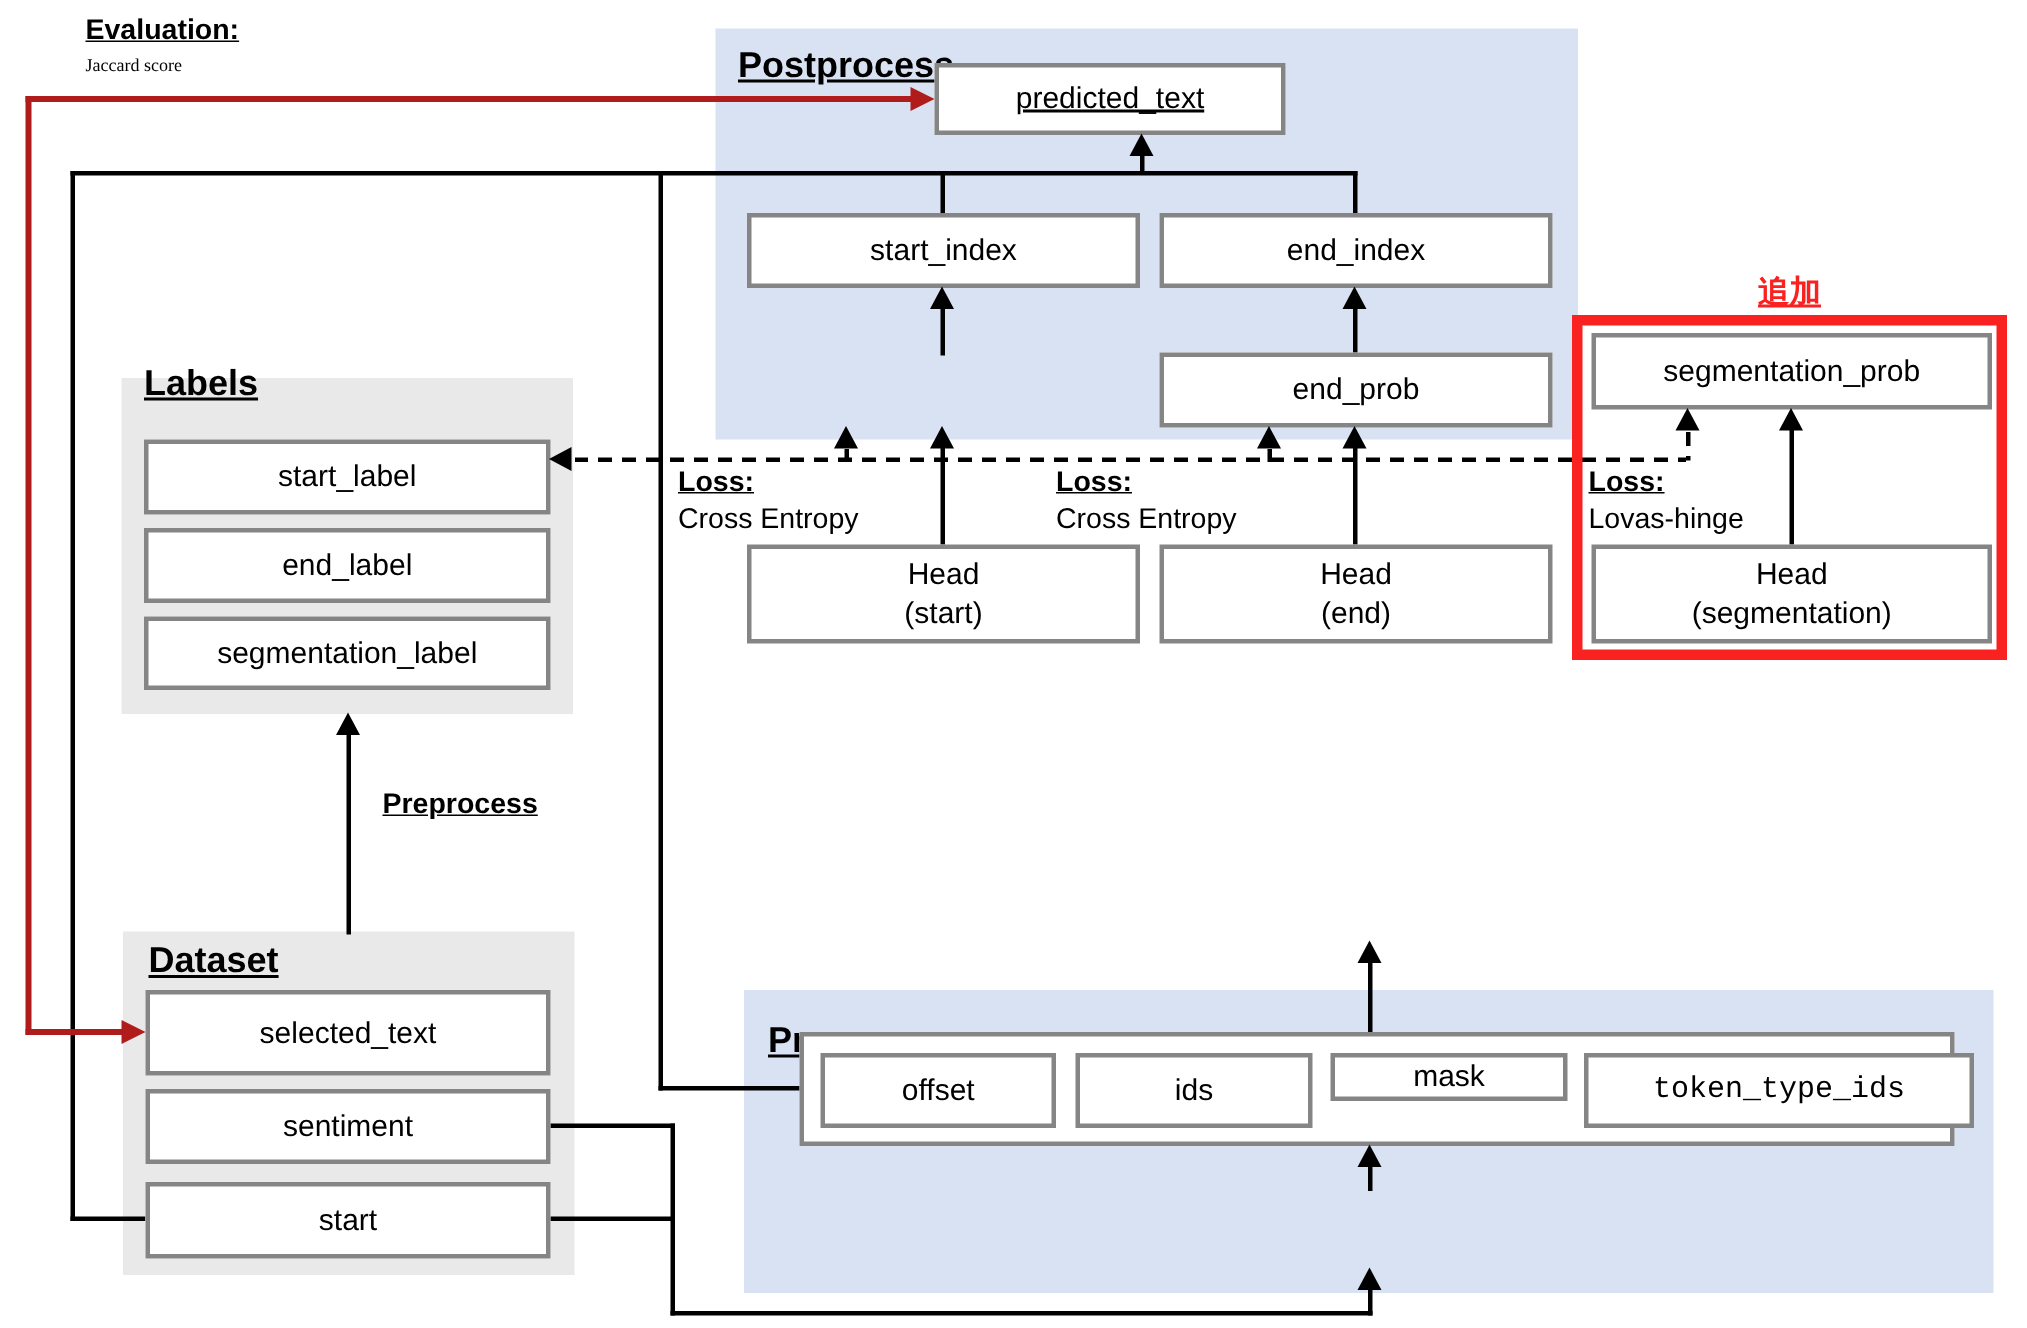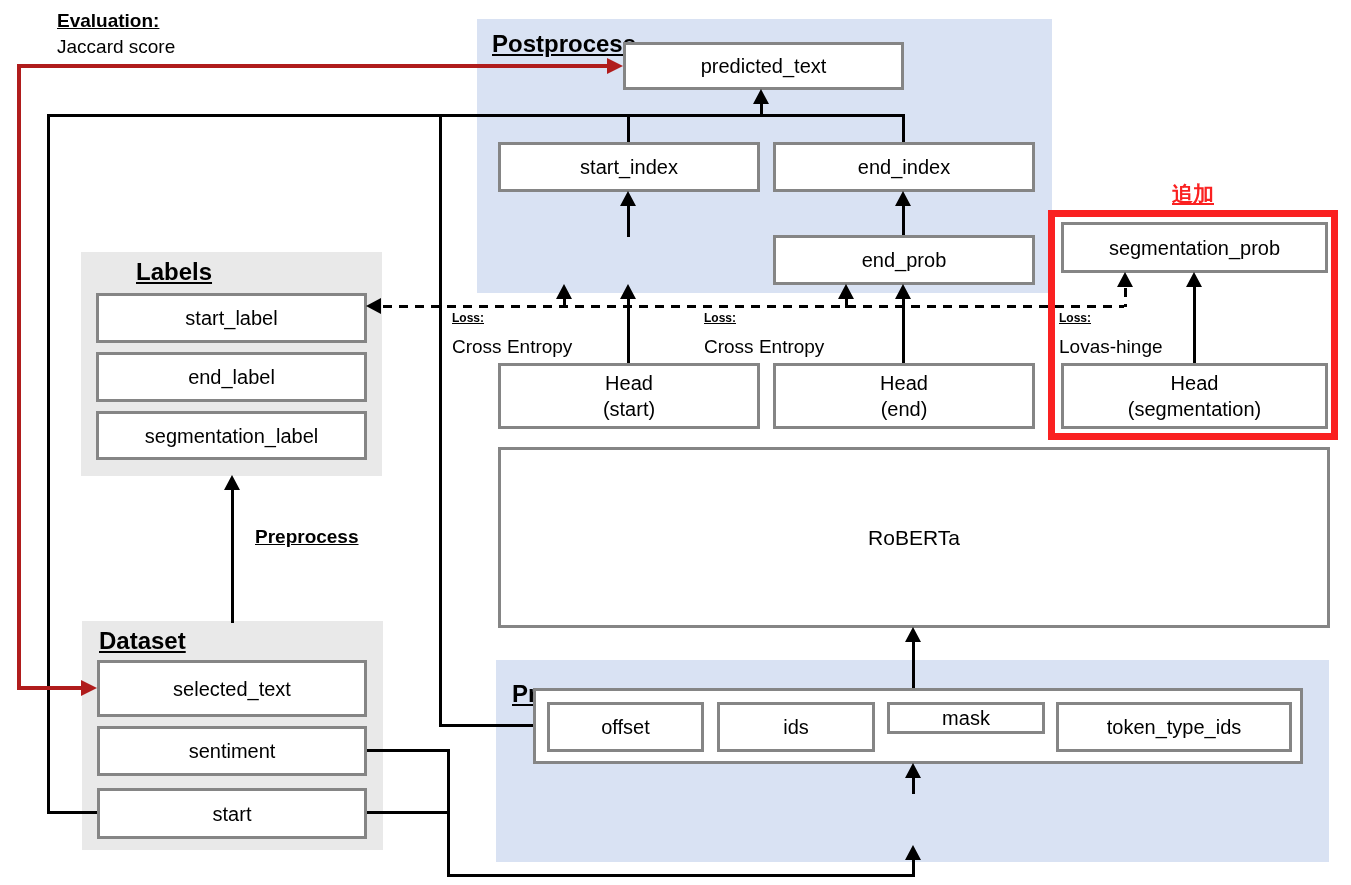--- a/index.html
+++ b/index.html
@@ -17,22 +17,22 @@
   .region{position:absolute;z-index:0;}
   .blue{background:var(--region-blue);}
   .gray{background:var(--region-gray);}
   .box{
     position:absolute;z-index:2;background:#fff;border:3px solid var(--box-border);
     box-sizing:border-box;display:flex;flex-direction:column;align-items:center;justify-content:center;
     font-size:20px;text-align:center;line-height:26px;
   }
   .big{font-size:21px;}
   .section-label{position:absolute;z-index:2;font-size:24px;font-weight:700;text-decoration:underline;white-space:nowrap;}
-  .plain-label{position:absolute;z-index:2;font-size:19px;white-space:nowrap;}
-  .loss-title{position:absolute;z-index:2;font-size:12px;font-weight:700;text-decoration:underline;white-space:nowrap;}
+  .plain-label{position:absolute;z-index:2;font-size:12px;white-space:nowrap;font-family:Liberation Serif, serif;}
+  .loss-title{position:absolute;z-index:2;font-size:19px;font-weight:700;text-decoration:underline;white-space:nowrap;}
   .loss-value{position:absolute;z-index:2;font-size:19px;white-space:nowrap;}
   .hline,.vline{position:absolute;background:#000;z-index:1;}
   .hline{height:3px;}
   .vline{width:3px;}
   .dash-h{position:absolute;z-index:1;height:3px;background:repeating-linear-gradient(90deg,#000 0 9px,transparent 9px 16px);}
   .dash-v{position:absolute;z-index:1;width:3px;background:repeating-linear-gradient(180deg,#000 0 9px,transparent 9px 16px);}
   .arr-up{position:absolute;z-index:2;width:0;height:0;border-left:8px solid transparent;border-right:8px solid transparent;border-bottom:15px solid #000;}
   .arr-left{position:absolute;z-index:2;width:0;height:0;border-top:8px solid transparent;border-bottom:8px solid transparent;border-right:15px solid #000;}
   .rline-h{position:absolute;z-index:1;height:4px;background:var(--arrow-red);}
   .rline-v{position:absolute;z-index:1;width:4px;background:var(--arrow-red);}
@@ -49,33 +49,33 @@
   <div class="region gray" style="left:81px;top:252px;width:301px;height:224px;"></div>
   <div class="region gray" style="left:82px;top:621px;width:301px;height:229px;"></div>
   <div class="region blue" style="left:496px;top:660px;width:833px;height:202px;"></div>
 
   <div class="highlight" style="left:1048px;top:210px;width:290px;height:230px;"></div>
   <div class="added" style="left:1146px;top:180px;width:94px;text-align:center;">追加</div>
 
   <div class="section-label" style="left:57px;top:10px;font-size:19px;">Evaluation:</div>
   <div class="plain-label" style="left:57px;top:36px;">Jaccard score</div>
   <div class="section-label" style="left:492px;top:30px;">Postprocess</div>
-  <div class="section-label" style="left:96px;top:258px;margin-left:40px;">Labels</div>
+  <div class="section-label" style="left:96px;top:242px;">Labels</div>
   <div class="section-label" style="left:99px;top:627px;">Dataset</div>
   <div class="section-label" style="left:512px;top:680px;">Preprocess</div>
   <div class="section-label" style="left:255px;top:526px;font-size:19px;">Preprocess</div>
 
   <div class="loss-title" style="left:452px;top:311px;">Loss:</div>
   <div class="loss-value" style="left:452px;top:336px;">Cross Entropy</div>
   <div class="loss-title" style="left:704px;top:311px;">Loss:</div>
   <div class="loss-value" style="left:704px;top:336px;">Cross Entropy</div>
   <div class="loss-title" style="left:1059px;top:311px;">Loss:</div>
   <div class="loss-value" style="left:1059px;top:336px;">Lovas-hinge</div>
 
-  <div class="box" style="left:623px;top:42px;width:281px;height:48px;">
+  <div class="box" style="left:623px;top:42px;width:234px;height:48px;text-decoration:underline;">
       <span>predicted_text</span>
     </div>
   <div class="box" style="left:498px;top:142px;width:262px;height:50px;">
       <span>start_index</span>
     </div>
   <div class="box" style="left:773px;top:142px;width:262px;height:50px;">
       <span>end_index</span>
     </div>
   <div class="box" style="left:773px;top:235px;width:262px;height:50px;">
       <span>end_prob</span>
@@ -90,35 +90,32 @@
   </div>
   <div class="box" style="left:773px;top:363px;width:262px;height:66px;">
     <span>Head</span>
     <span>(end)</span>
   </div>
   <div class="box" style="left:1061px;top:363px;width:267px;height:66px;">
     <span>Head</span>
     <span>(segmentation)</span>
   </div>
 
-  <div class="box big" style="left:498px;top:447px;width:832px;height:181px;">
-      <span>RoBERTa</span>
-    </div>
 
   <div class="box" style="left:533px;top:688px;width:770px;height:76px;"></div>
   <div class="box" style="left:547px;top:702px;width:157px;height:50px;">
       <span>offset</span>
     </div>
   <div class="box" style="left:717px;top:702px;width:158px;height:50px;">
       <span>ids</span>
     </div>
   <div class="box" style="left:887px;top:702px;width:158px;height:32px;">
       <span>mask</span>
     </div>
-  <div class="box" style="left:1056px;top:702px;width:236px;height:50px;">
+  <div class="box" style="left:1056px;top:702px;width:260px;height:50px;font-family:Liberation Mono, monospace;">
       <span>token_type_ids</span>
     </div>
 
   <div class="box" style="left:96px;top:293px;width:271px;height:50px;">
       <span>start_label</span>
     </div>
   <div class="box" style="left:96px;top:352px;width:271px;height:50px;">
       <span>end_label</span>
     </div>
   <div class="box" style="left:96px;top:411px;width:271px;height:49px;">

